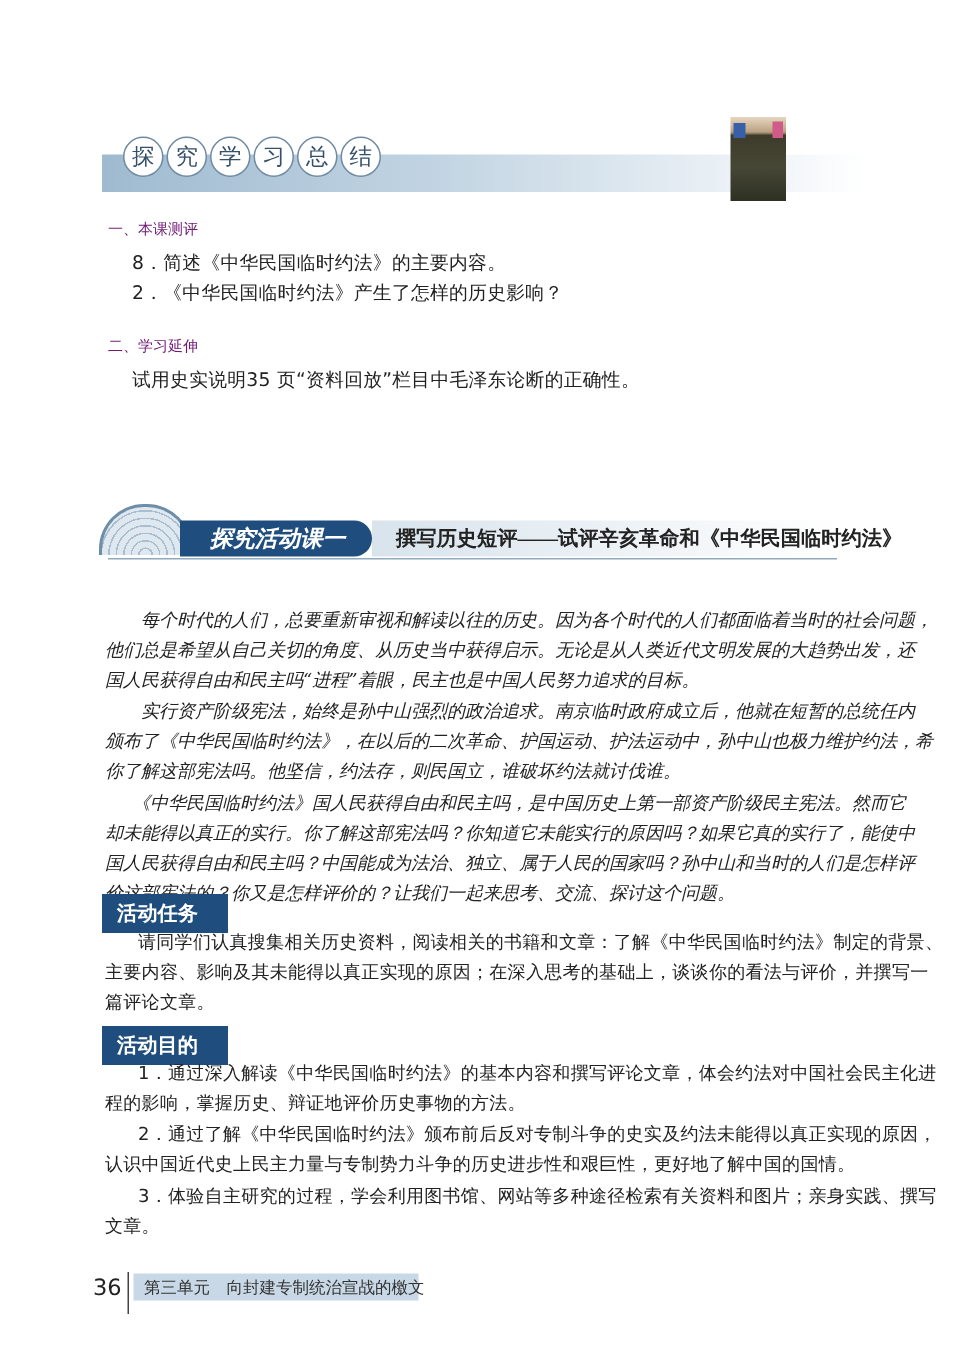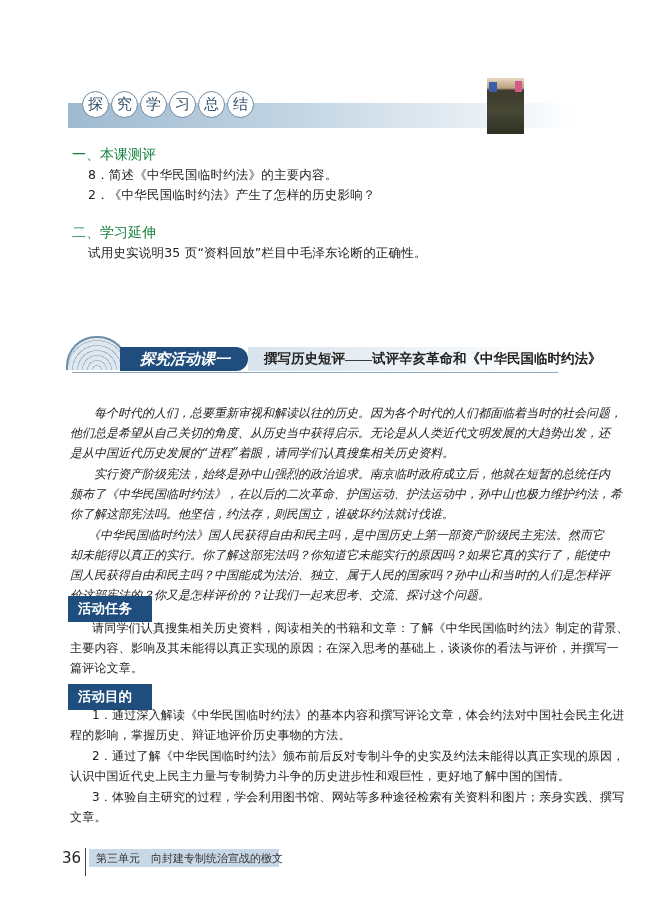--- a/index.html
+++ b/index.html
@@ -11,21 +11,21 @@
     background: linear-gradient(to right, #9fbad0 0%, #c3d5e3 45%, #eef3f7 85%, #ffffff 100%); }
   .summary-title { position: absolute; left: 82px; top: 91px; display: flex; gap: 2px; }
   .circle-char { width: 25px; height: 25px; border-radius: 50%; border: 1px solid #6f8aa3;
     background: #fff; display: flex; align-items: center; justify-content: center;
     font-family: "DejaVu Serif", serif; font-size: 15px; color: #35506a; }
   .decor-image { position: absolute; left: 487px; top: 78px; width: 37px; height: 56px;
     background: linear-gradient(to bottom, #e7d7c0 0%, #b9a080 18%, #3e3b2b 22%, #464735 60%, #2e3022 100%); }
   .decor-image::before { content: ""; position: absolute; left: 2px; top: 4px; width: 8px; height: 10px; background: #3860a8; }
   .decor-image::after { content: ""; position: absolute; right: 2px; top: 3px; width: 7px; height: 11px; background: #d25a88; }
 
-  .section-heading { position: absolute; left: 72px; font-size: 14px; color: #15803d; }
+  .section-heading { position: absolute; left: 72px; font-size: 10px; color: #701a75; }
   .text-line { position: absolute; font-size: 12.5px; color: #222; white-space: nowrap; letter-spacing: 0.2px; }
 
   
   .activity-emblem { position: absolute; left: 66px; top: 336px; width: 58px; height: 32px;
     border-radius: 30px 30px 0 0; border: 2px solid #6e8ea8; border-bottom: none;
     background: repeating-radial-gradient(circle at 50% 100%, #dfe8ef 0 4px, #a9bfd1 4px 5px); }
   .activity-pill { position: absolute; left: 120px; top: 347px; width: 128px; height: 24px;
     background: #1f4e7e; border-radius: 0 12px 12px 0; color: #fff; font-style: italic; font-weight: bold;
     font-size: 15px; display: flex; align-items: center; padding-left: 20px; box-sizing: border-box; }
   .activity-title-bg { position: absolute; left: 248px; top: 347px; width: 310px; height: 24px;
@@ -67,21 +67,21 @@
 <div class="text-line" style="left:88px; top:245px;">试用史实说明35 页“资料回放”栏目中毛泽东论断的正确性。</div>
 
 <div class="activity-emblem"></div>
 <div class="activity-title-bg"></div>
 <div class="activity-pill">探究活动课一</div>
 <div class="activity-title">撰写历史短评——试评辛亥革命和《中华民国临时约法》</div>
 <div class="activity-rule"></div>
 
 <div class="intro-line" style="left:94px; top:405px;">每个时代的人们，总要重新审视和解读以往的历史。因为各个时代的人们都面临着当时的社会问题，</div>
 <div class="intro-line" style="left:70px; top:425px;">他们总是希望从自己关切的角度、从历史当中获得启示。无论是从人类近代文明发展的大趋势出发，还</div>
-<div class="intro-line" style="left:70px; top:445px;">是从中国近代历史发展的“进程”着眼，请同学们认真搜集相关历史资料。</div>
+<div class="intro-line" style="left:70px; top:445px;">国人民获得自由和民主吗“进程”着眼，民主也是中国人民努力追求的目标。</div>
 <div class="intro-line" style="left:94px; top:466px;">实行资产阶级宪法，始终是孙中山强烈的政治追求。南京临时政府成立后，他就在短暂的总统任内</div>
 <div class="intro-line" style="left:70px; top:486px;">颁布了《中华民国临时约法》，在以后的二次革命、护国运动、护法运动中，孙中山也极力维护约法，希</div>
 <div class="intro-line" style="left:70px; top:506px;">你了解这部宪法吗。他坚信，约法存，则民国立，谁破坏约法就讨伐谁。</div>
 <div class="intro-line" style="left:88px; top:527px;">《中华民国临时约法》国人民获得自由和民主吗，是中国历史上第一部资产阶级民主宪法。然而它</div>
 <div class="intro-line" style="left:70px; top:547px;">却未能得以真正的实行。你了解这部宪法吗？你知道它未能实行的原因吗？如果它真的实行了，能使中</div>
 <div class="intro-line" style="left:70px; top:567px;">国人民获得自由和民主吗？中国能成为法治、独立、属于人民的国家吗？孙中山和当时的人们是怎样评</div>
 <div class="intro-line" style="left:70px; top:587px;">价这部宪法的？你又是怎样评价的？让我们一起来思考、交流、探讨这个问题。</div>
 
 <div class="tag-label" style="top:596px;">活动任务</div>
 <div class="text-line" style="left:92px; top:620px; font-size:12px;">请同学们认真搜集相关历史资料，阅读相关的书籍和文章：了解《中华民国临时约法》制定的背景、</div>

